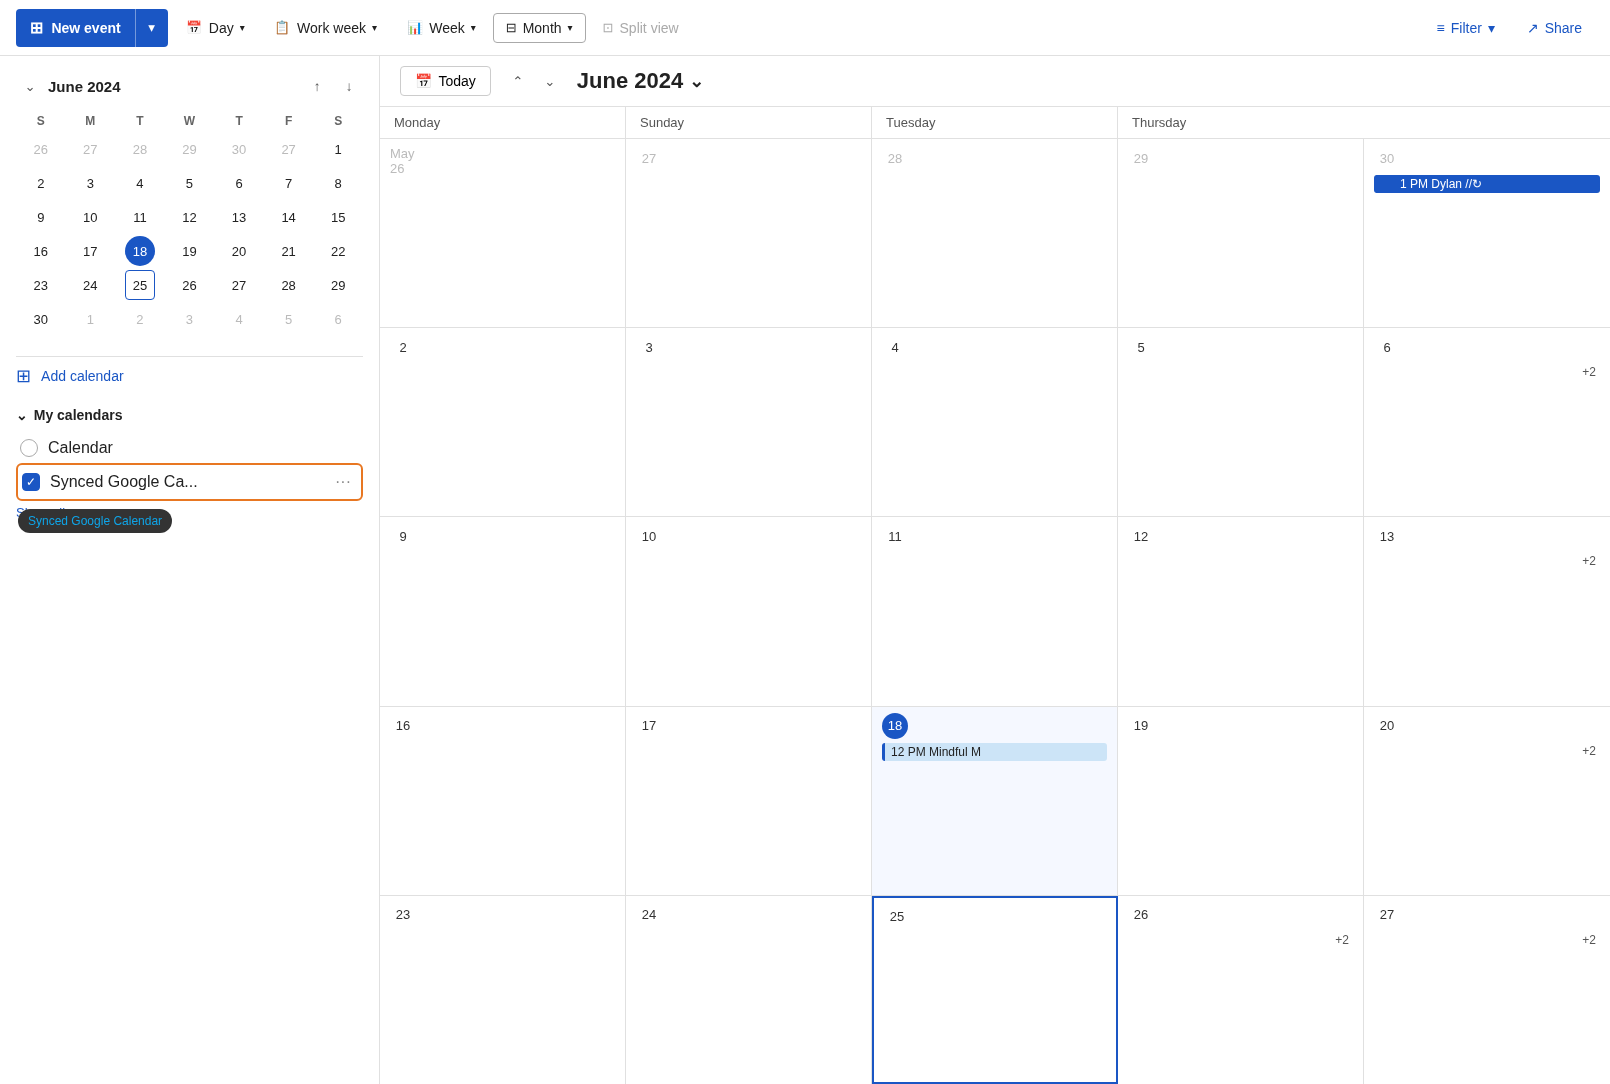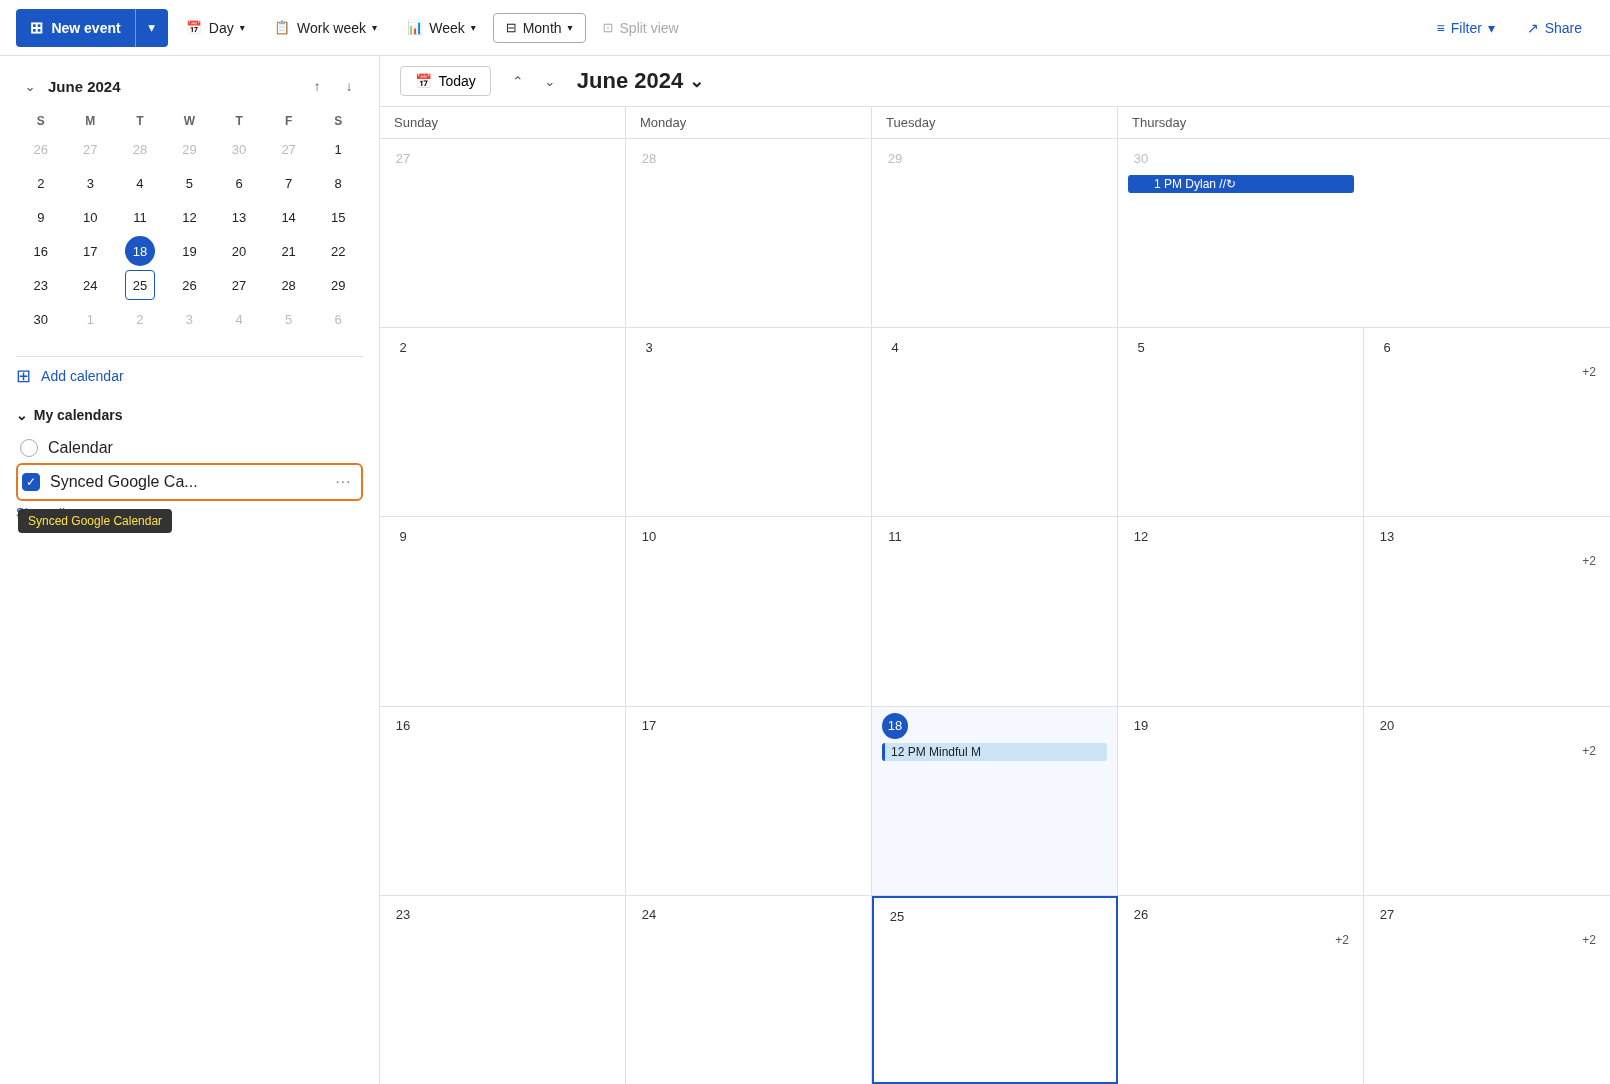--- a/index.html
+++ b/index.html
@@ -116,22 +116,22 @@
       flex-shrink: 0;
     }
     .cal-checkbox.checked {
       background: #1a56c4; border-color: #1a56c4; border-radius: 4px;
       color: #fff; font-size: 12px;
     }
     .cal-label { font-size: 16px; flex: 1; }
     .cal-more { color: #888; font-size: 16px; padding: 2px 6px; }
     .tooltip-label {
       position: absolute; bottom: -34px; left: 0;
-      background: #333; color: #fde047; font-size: 12px;
-      padding: 5px 10px; border-radius: 4px; white-space: nowrap;
+      background: #333; color: #0ea5e9; font-size: 12px;
+      padding: 5px 10px; border-radius: 12px; white-space: nowrap;
       z-index: 10;
     }
     .show-all { color: #1a56c4; font-size: 13px; cursor: pointer; padding: 4px 0; }
 
     
     .cal-main { flex: 1; overflow: hidden; display: flex; flex-direction: column; }
 
     
     .cal-header {
       display: flex; align-items: center; padding: 10px 20px;
@@ -373,27 +373,28 @@
         <button class="nav-arrow-btn">⌄</button>
       </div>
       <div class="cal-month-title">
         <span>June 2024</span>
         <span style="font-size:18px;">⌄</span>
       </div>
     </div>
 
     <div class="cal-grid">
       <div class="cal-dow-row" id="cal-dow-row" style="grid-template-columns: repeat(5, 1fr);">
+          <div class="cal-dow-cell">Monday</div>
           <div class="cal-dow-cell">Sunday</div>
-          <div class="cal-dow-cell">Monday</div>
           <div class="cal-dow-cell">Tuesday</div>
           <div class="cal-dow-cell">Thursday</div>
         </div>
       <div class="cal-weeks" id="cal-weeks">
           <div class="cal-week-row" style="grid-template-columns: repeat(5, 1fr);">
+            <div class="cal-cell other-month"><div class="cal-day-num">May 26</div></div>
             <div class="cal-cell other-month"><div class="cal-day-num">27</div></div>
             <div class="cal-cell other-month"><div class="cal-day-num">28</div></div>
             <div class="cal-cell other-month"><div class="cal-day-num">29</div></div>
             <div class="cal-cell other-month"><div class="cal-day-num">30</div><div class="event-pill blue-pill">1 PM Dylan //↻</div></div>
           </div>
           <div class="cal-week-row" style="grid-template-columns: repeat(5, 1fr);">
             <div class="cal-cell"><div class="cal-day-num">2</div></div>
             <div class="cal-cell"><div class="cal-day-num">3</div></div>
             <div class="cal-cell"><div class="cal-day-num">4</div></div>
             <div class="cal-cell"><div class="cal-day-num">5</div></div>

